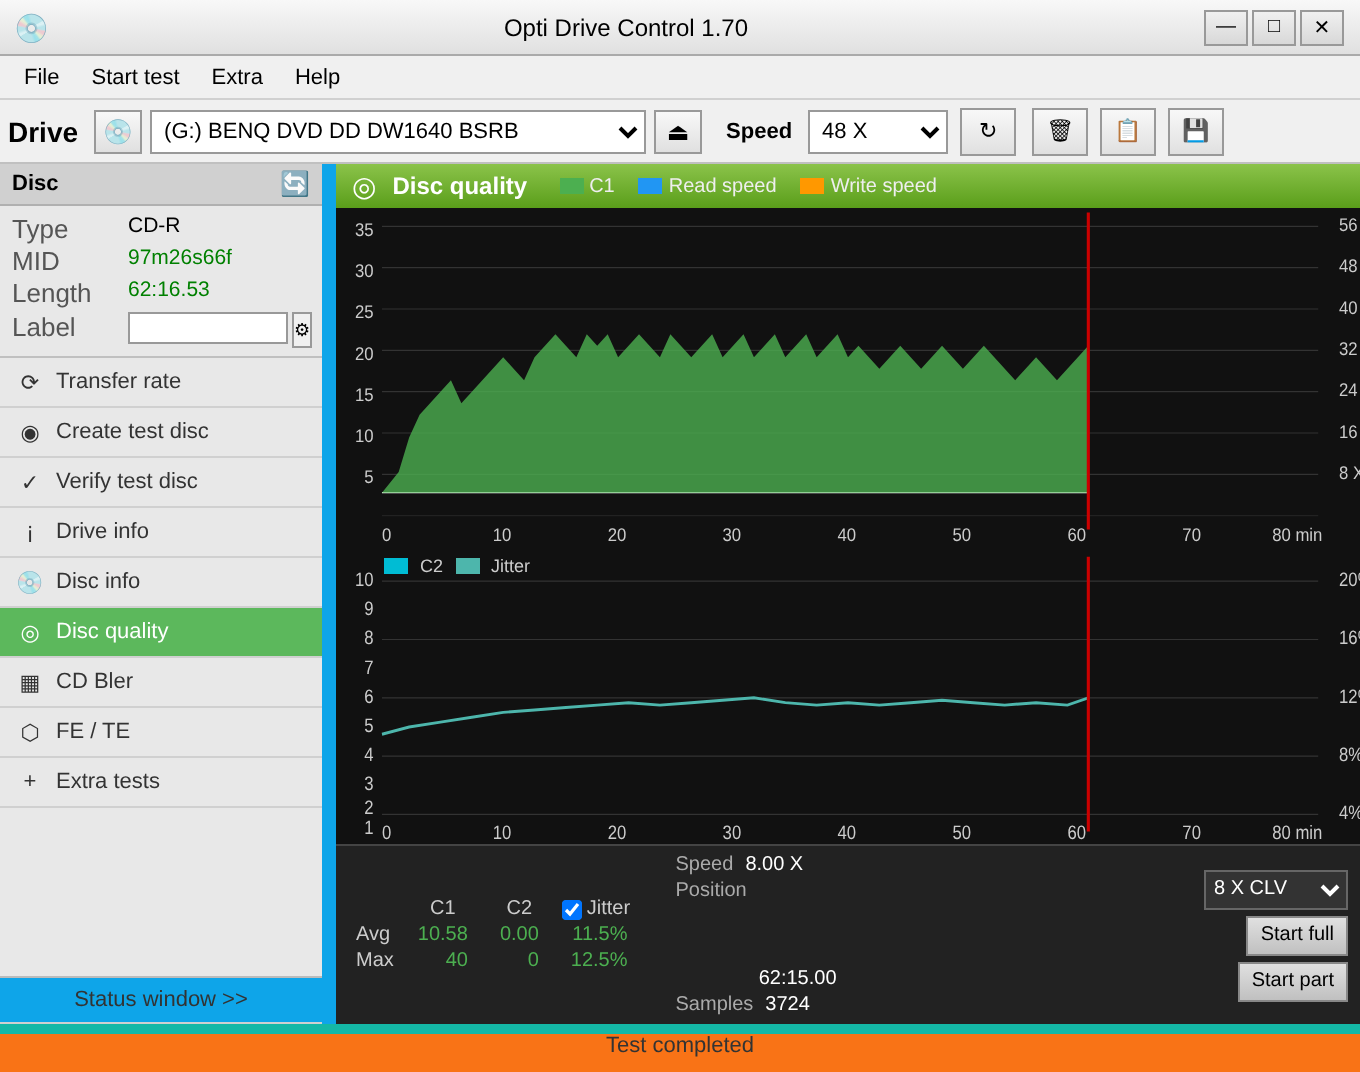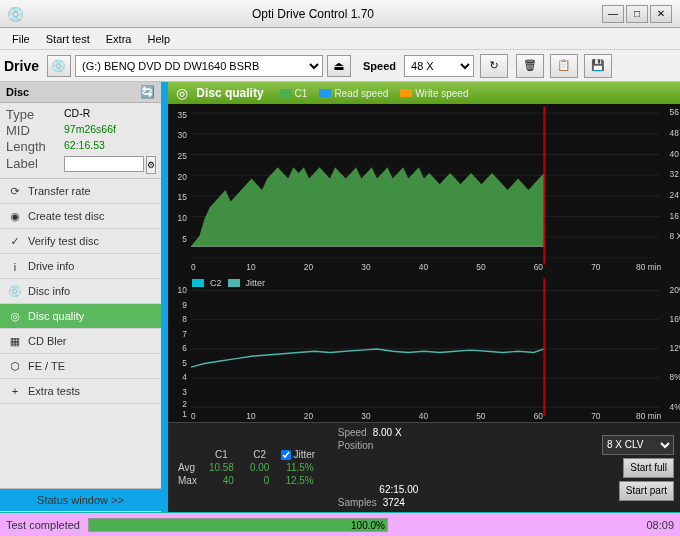--- a/index.html
+++ b/index.html
@@ -51,21 +51,21 @@
     .content { flex: 1; background: #1a1a1a; display: flex; flex-direction: column; overflow: hidden; }
     .disc-quality-header { background: linear-gradient(to bottom, #8bc34a, #5a9e1a); padding: 3px 8px; display: flex; align-items: center; gap: 8px; }
     .dq-title { color: white; font-weight: bold; font-size: 12px; }
     .legend { display: flex; align-items: center; gap: 12px; margin-left: 8px; }
     .legend-item { display: flex; align-items: center; gap: 3px; font-size: 10px; color: #eee; }
     .legend-dot { width: 12px; height: 8px; }
     .speed-dropdown { height: 20px; background: #333; color: white; border: 1px solid #666; font-size: 10px; width: 70px; }
     .action-btn { height: 20px; background: linear-gradient(to bottom, #e0e0e0, #c0c0c0); border: 1px solid #888; font-size: 10px; cursor: pointer; padding: 0 6px; }
 
     
-    .status-bar { height: 24px; background: #f0abfc; border-top: 1px solid #14b8a6; display: flex; align-items: center; padding: 0 6px; gap: 8px; }
+    .status-bar { height: 24px; background: #f97316; border-top: 5px solid #14b8a6; display: flex; align-items: center; padding: 0 6px; gap: 8px; flex-direction: column; }
     .status-text { font-size: 11px; color: #333; }
     .progress-bar { flex: 1; height: 14px; background: #d0d0d0; border: 1px solid #999; position: relative; max-width: 300px; }
     .progress-fill { height: 100%; background: #4caf50; }
     .progress-label { font-size: 10px; position: absolute; right: 2px; top: 1px; color: #000; text-align: right; }
     .status-time { font-size: 11px; color: #333; margin-left: auto; }
 
     
     svg.chart { width: 100%; height: 100%; }
   </style>
 </head>

